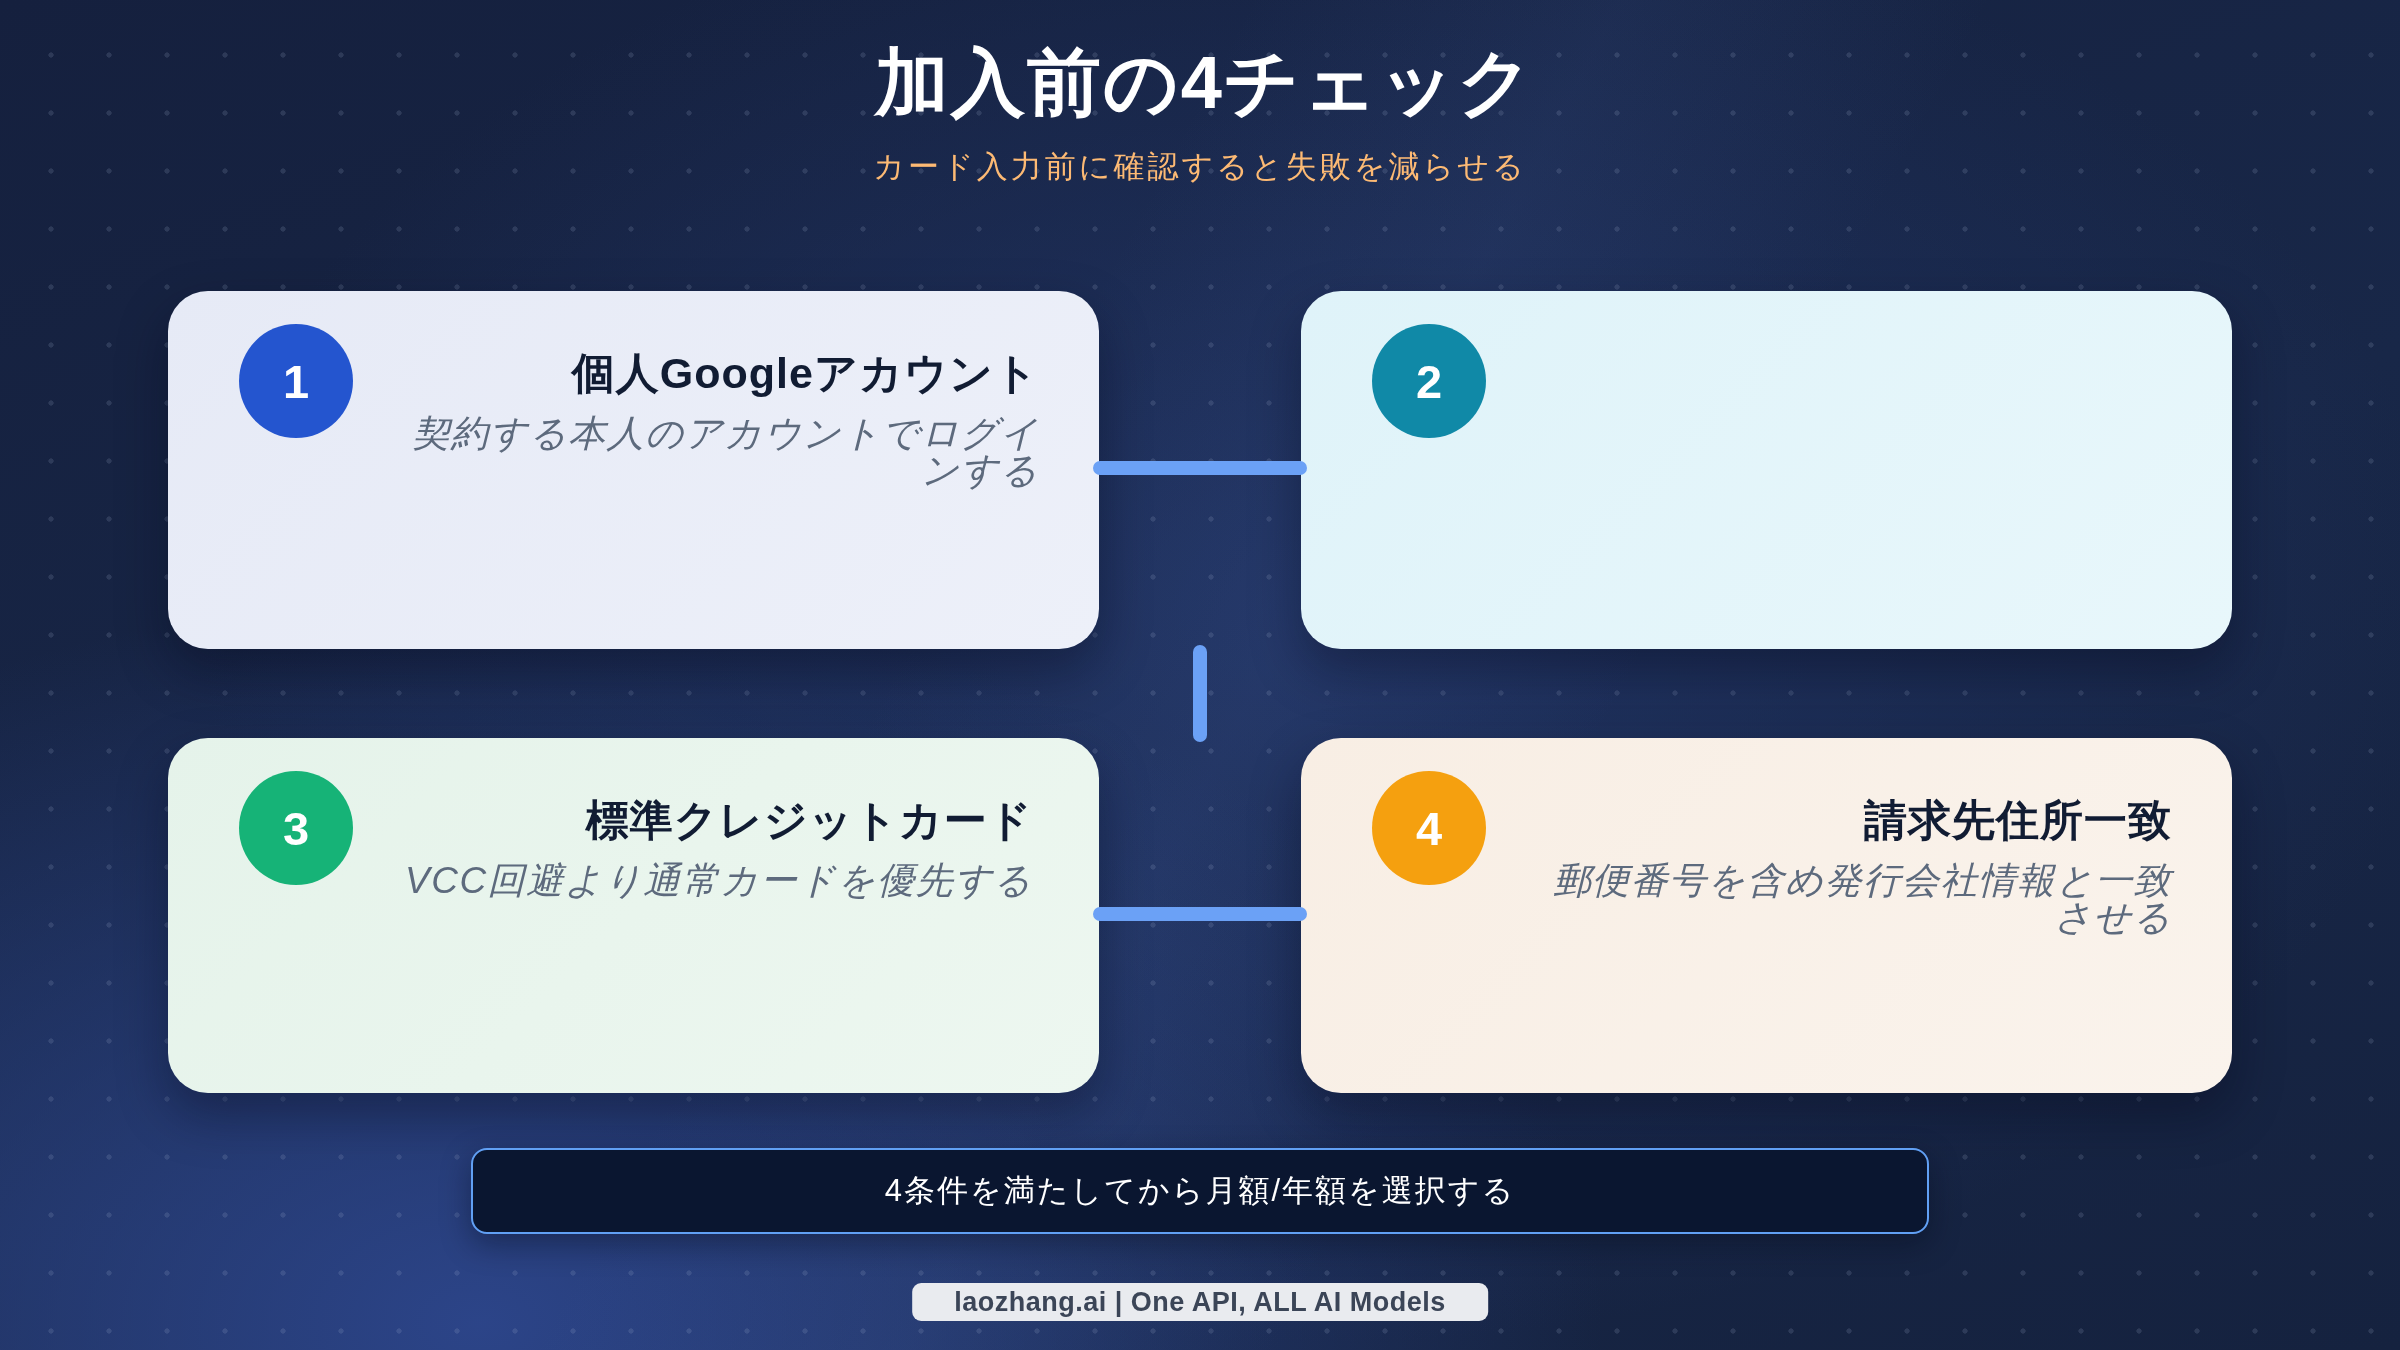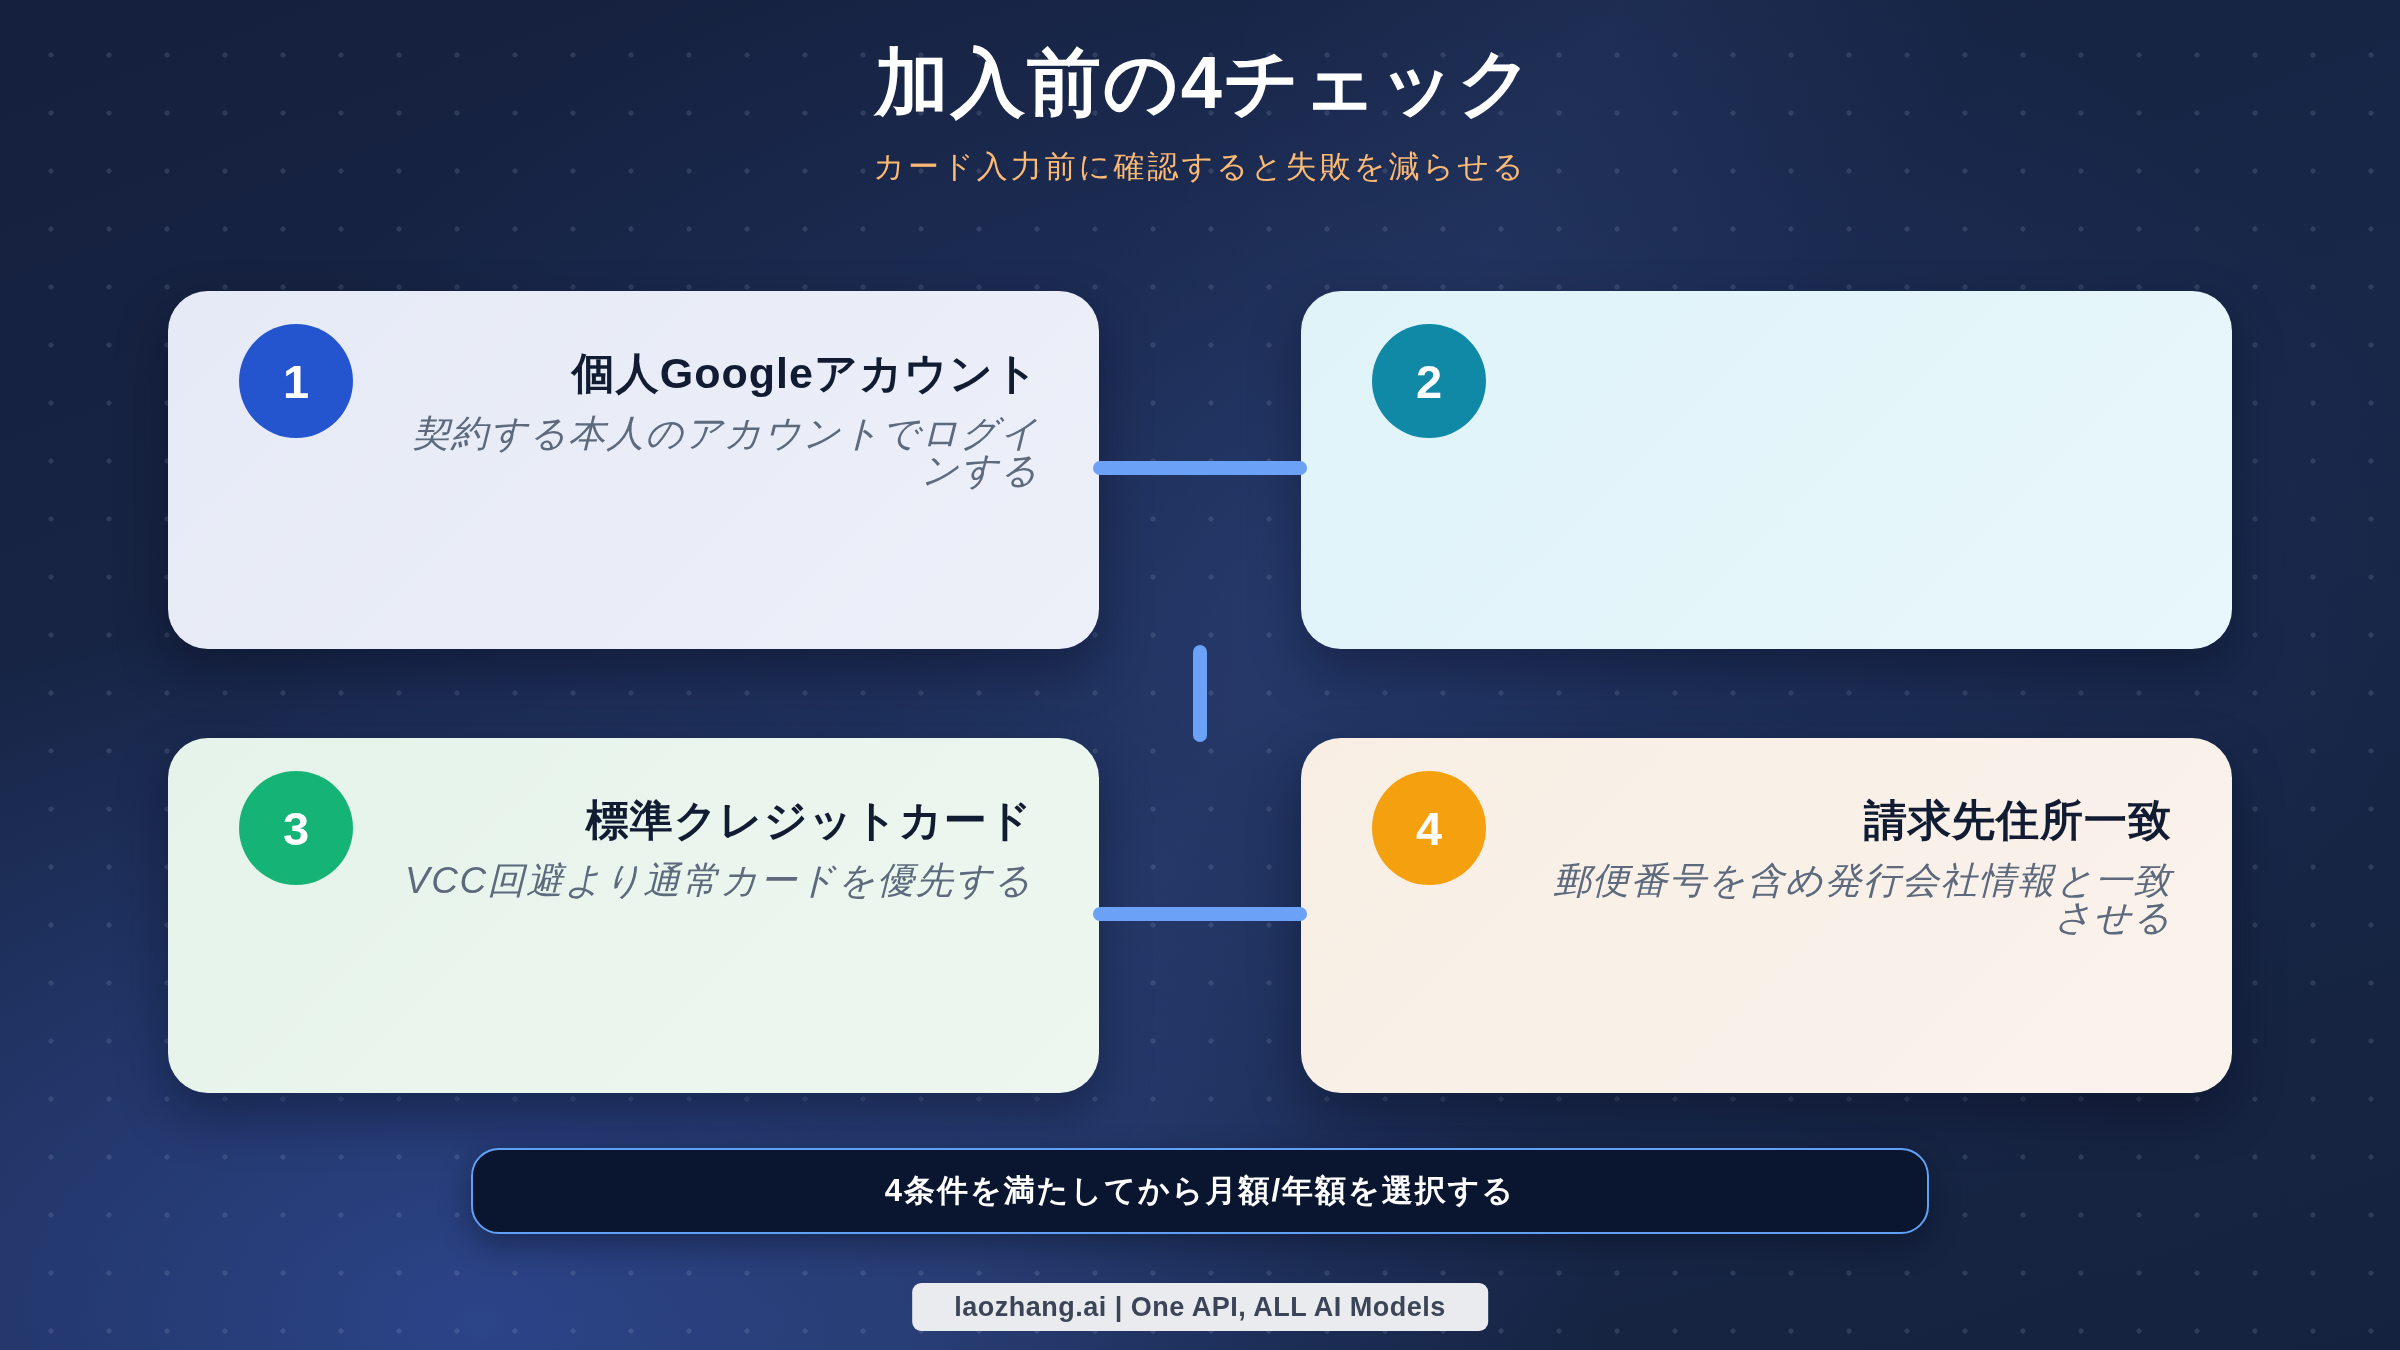--- a/index.html
+++ b/index.html
@@ -91,34 +91,34 @@
   .conn-h1 { left: 1093px; top: 461px; width: 214px; height: 14px; }
   .conn-v  { left: 1193px; top: 645px; width: 14px;  height: 97px; }
   .conn-h2 { left: 1093px; top: 907px; width: 214px; height: 14px; }
 
   .cta-banner {
     position: absolute;
     left: 471px; top: 1148px;
     width: 1458px; height: 86px;
     background: #0a1630;
     border: 2px solid #61a0f4;
-    border-radius: 28px;
+    border-radius: 16px;
     display: flex; align-items: center; justify-content: center;
     color: #ffffff;
     font-size: 31px;
-    font-weight: bold;
+    font-weight: normal;
     letter-spacing: 2px;
     box-shadow: 0 10px 30px rgba(4, 9, 26, 0.4);
   }
 
   .footer-badge {
     position: absolute;
     left: 50%; top: 1283px;
     transform: translateX(-50%);
-    height: 48px;
+    height: 38px;
     padding: 0 42px;
     background: #e9ebef;
     border-radius: 9px;
     display: flex; align-items: center; justify-content: center;
     color: #3b4557;
     font-size: 27px;
     font-weight: bold;
     letter-spacing: 0.5px;
     white-space: nowrap;
   }

